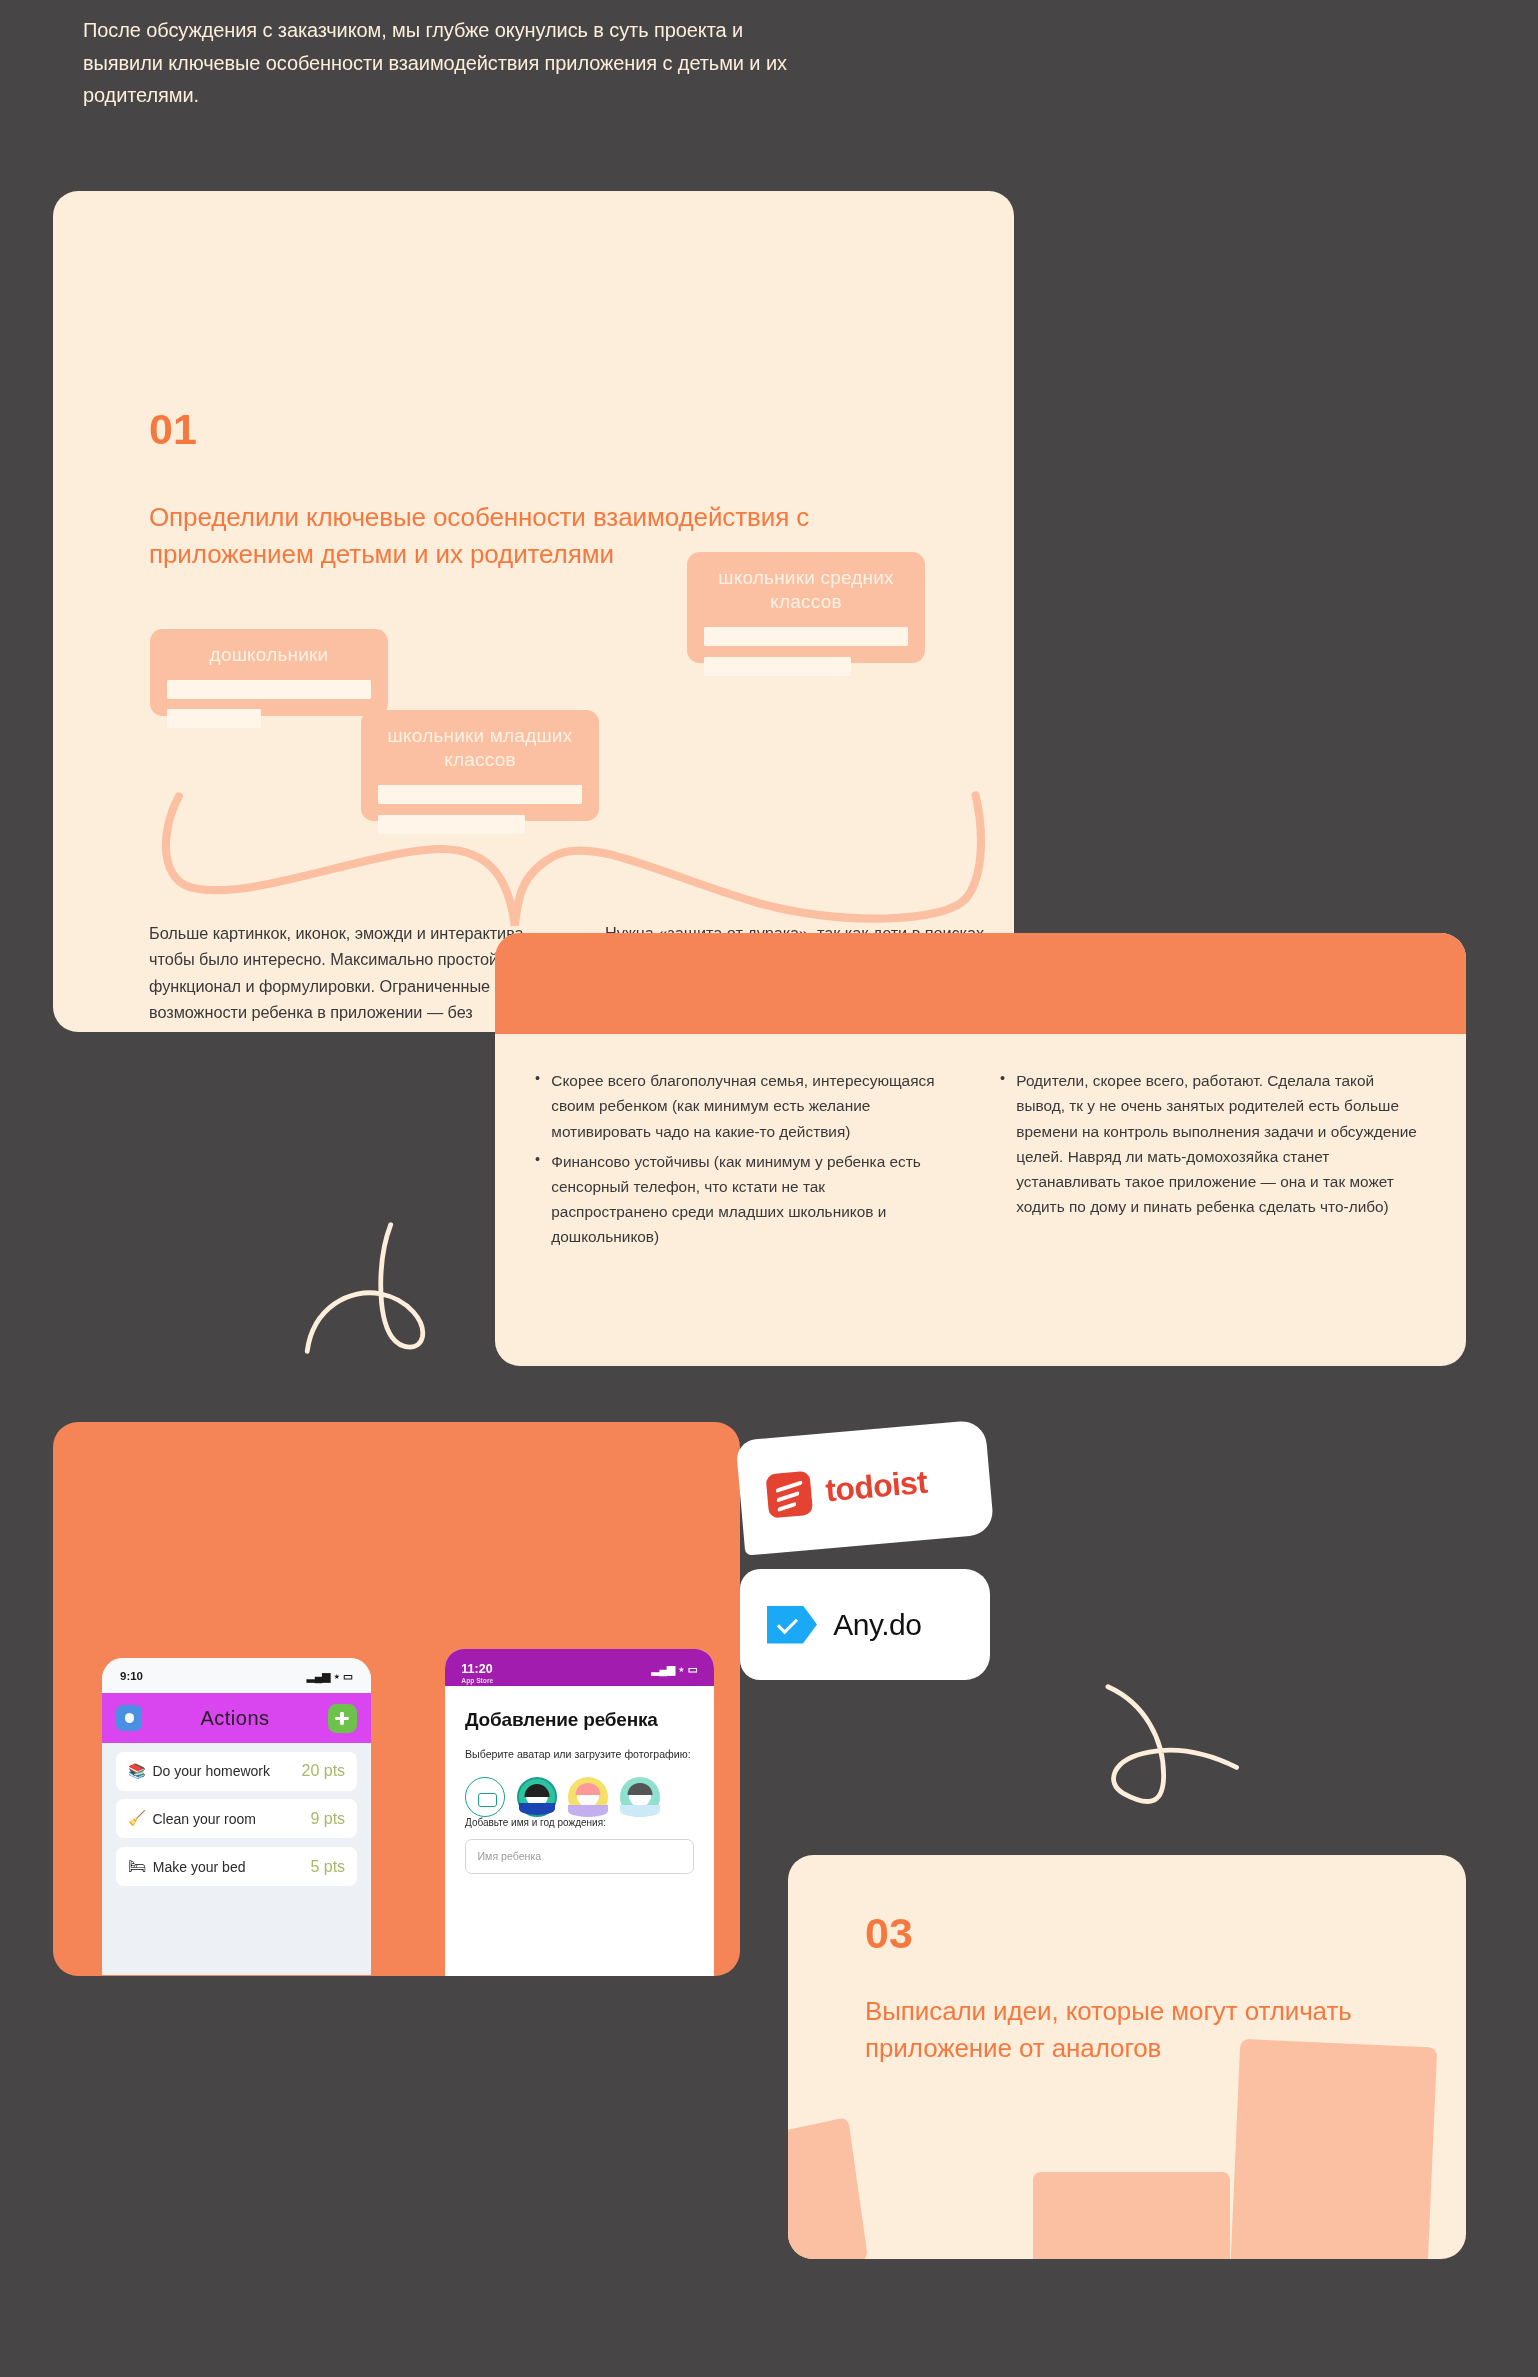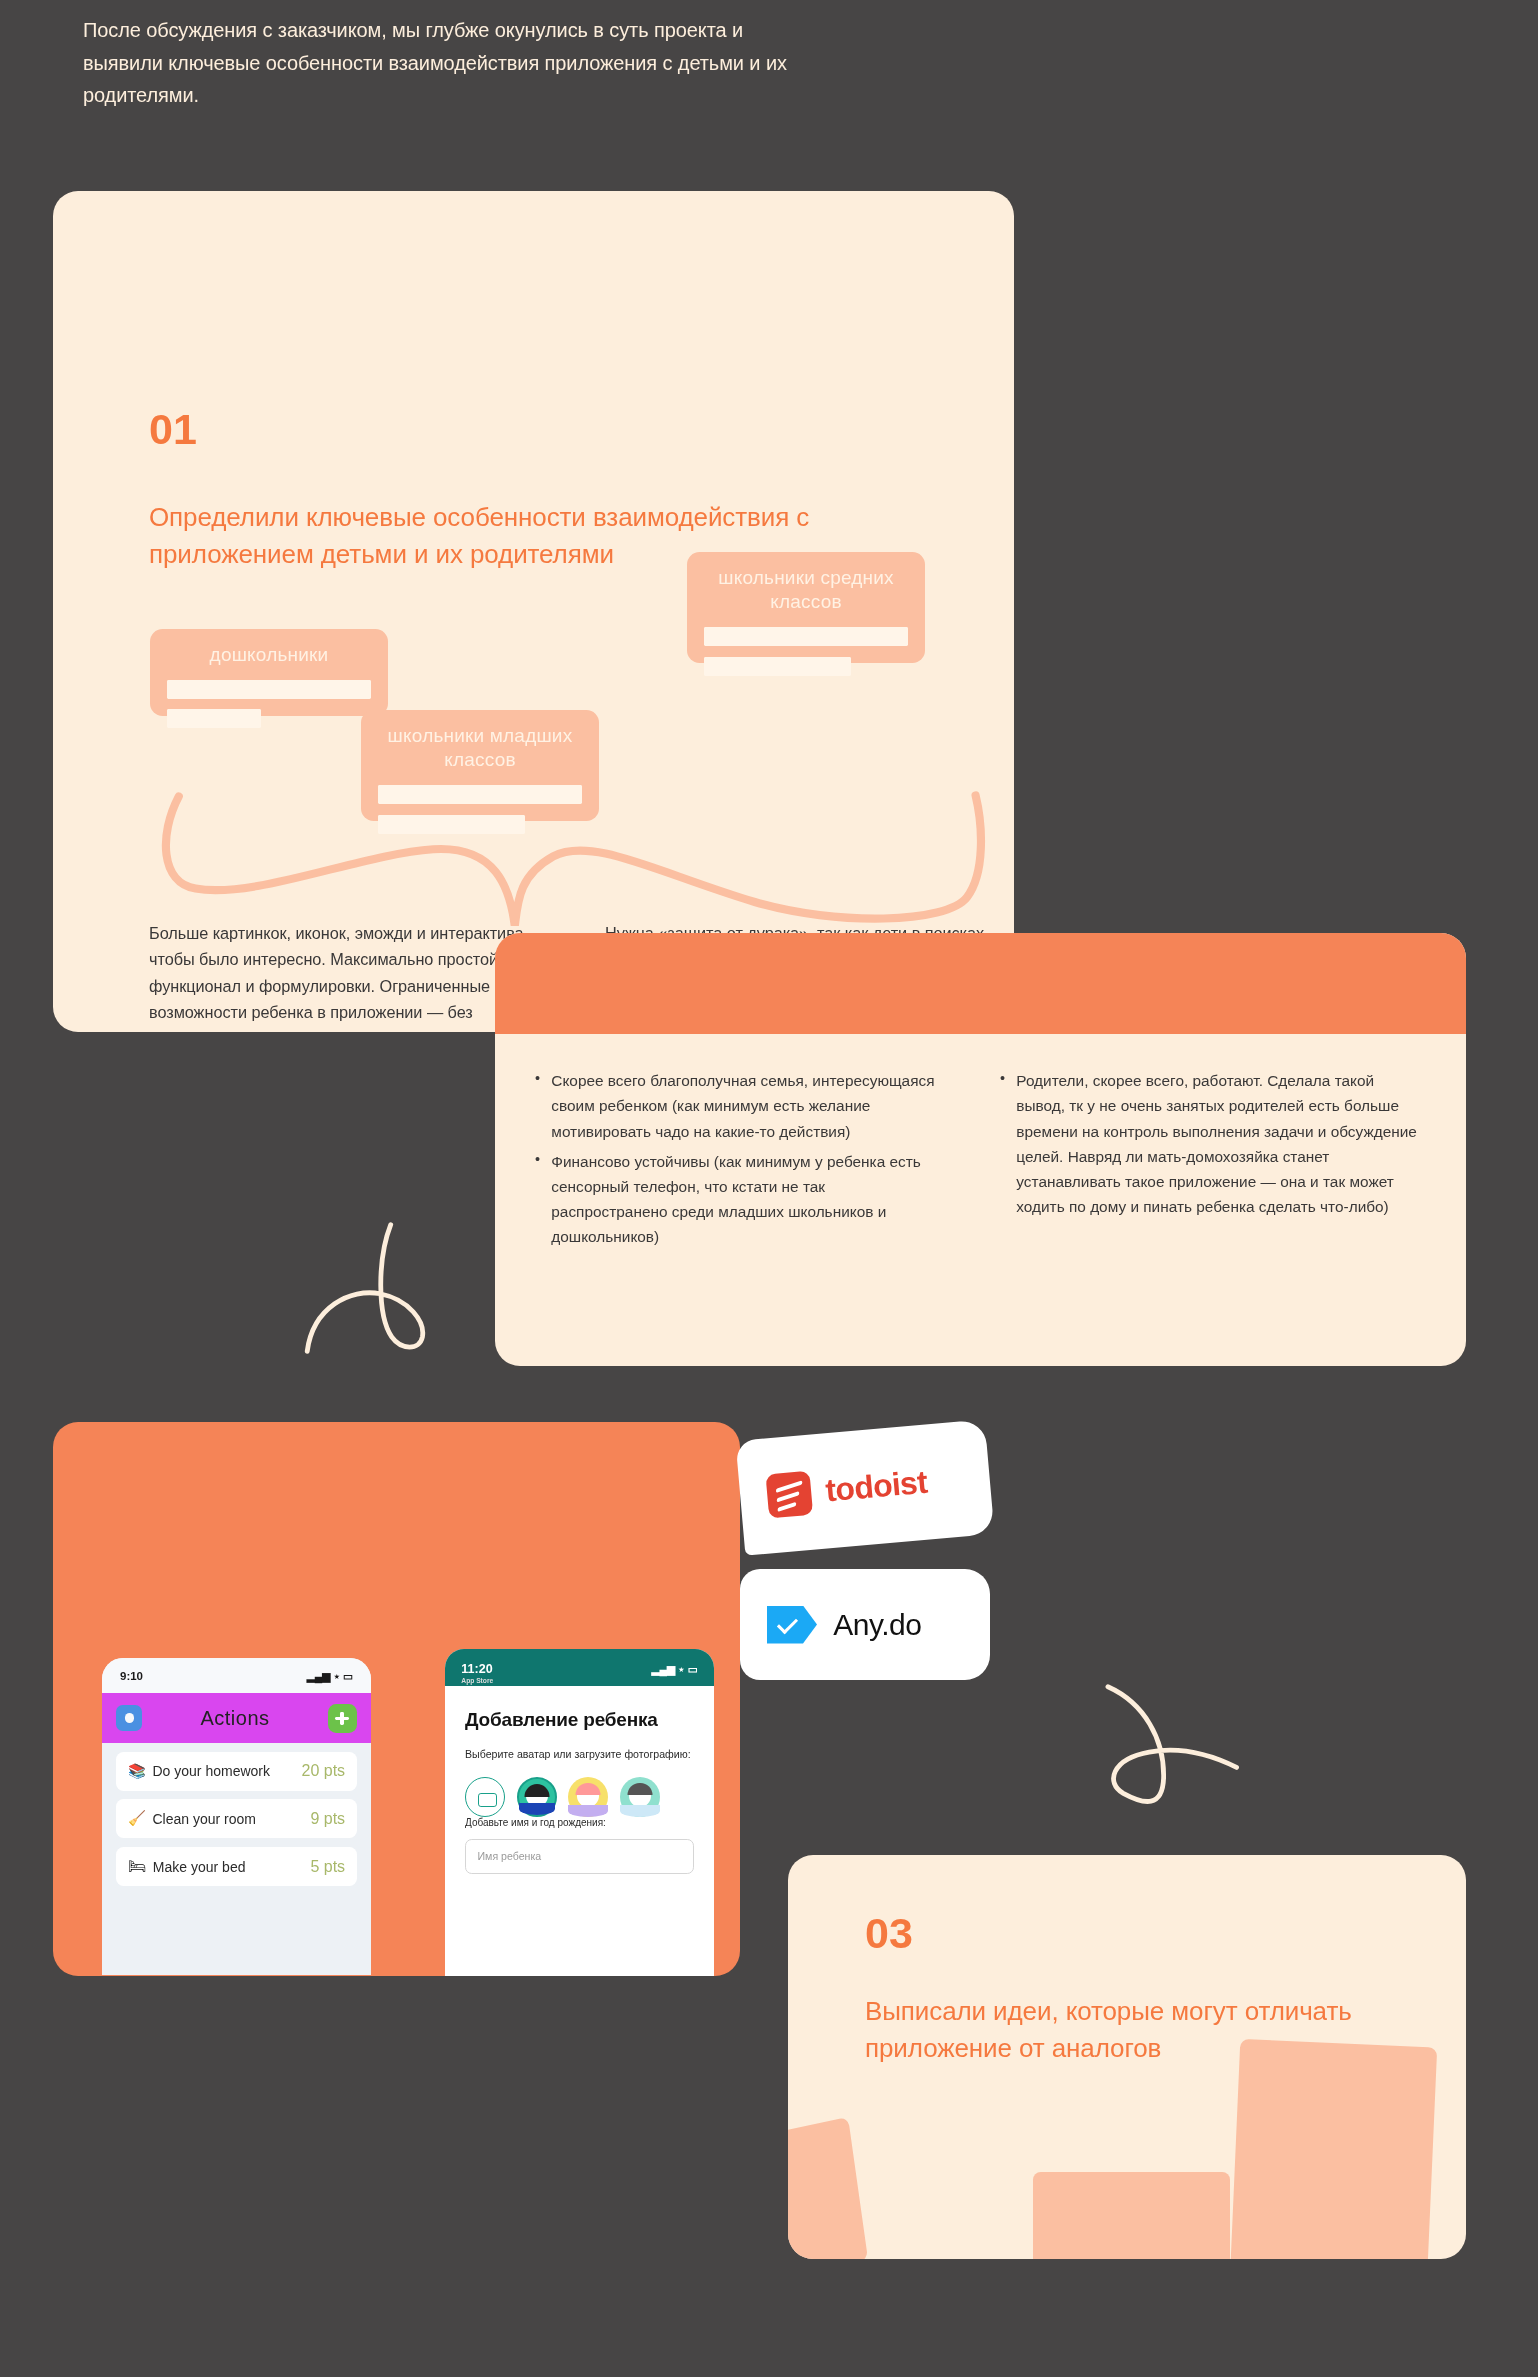--- a/index.html
+++ b/index.html
@@ -139,21 +139,21 @@
   }
   .task .emoji { font-size: 14.4px; }
   .task .tname { font-size: 14px; color: #2b2b2b; flex: 1; }
   .task .tpts  { font-size: 16px; color: #A8B86A; }
 
   .phone-b {
     left: 445px; top: 1649px; width: 269px; height: 327px;
     background: #fff; border-radius: 19px 19px 0 0;
   }
   .phone-b .statusbar {
-    height: 37px; background: #0f766e; color: #fff; display:flex; align-items:center;
+    height: 37px; background: #a21caf; color: #fff; display:flex; align-items:center;
     justify-content: space-between; padding: 2.9px 16.3px 0 16.3px; font-size: 12.5px; font-weight: 700;
     position: relative;
   }
   .phone-b .appstore { position: absolute; left: 16.3px; bottom: 1.9px; font-size: 6.7px; color: #ddd; }
   .phone-b .sheet { background: #fff; border-radius: 12.5px 12.5px 0 0; margin-top: -2.9px; padding: 26px 20px 0 20px; height: 100%; }
   .phone-b h3 { font-size: 19px; color: #141414; font-weight: 700; letter-spacing: -0.2px; }
   .phone-b .sub { font-size: 10.6px; color: #2a2a2a; margin-top: 16.3px; line-height: 1.45; }
   .avrow { display: flex; gap: 11.5px; margin-top: 14.4px; align-items: center; }
   .av { width: 40px; height: 40px; border-radius: 50%; flex: none; position: relative; }
   .av-cam { border: 1.9px solid #18A08A; background: #fff; }

